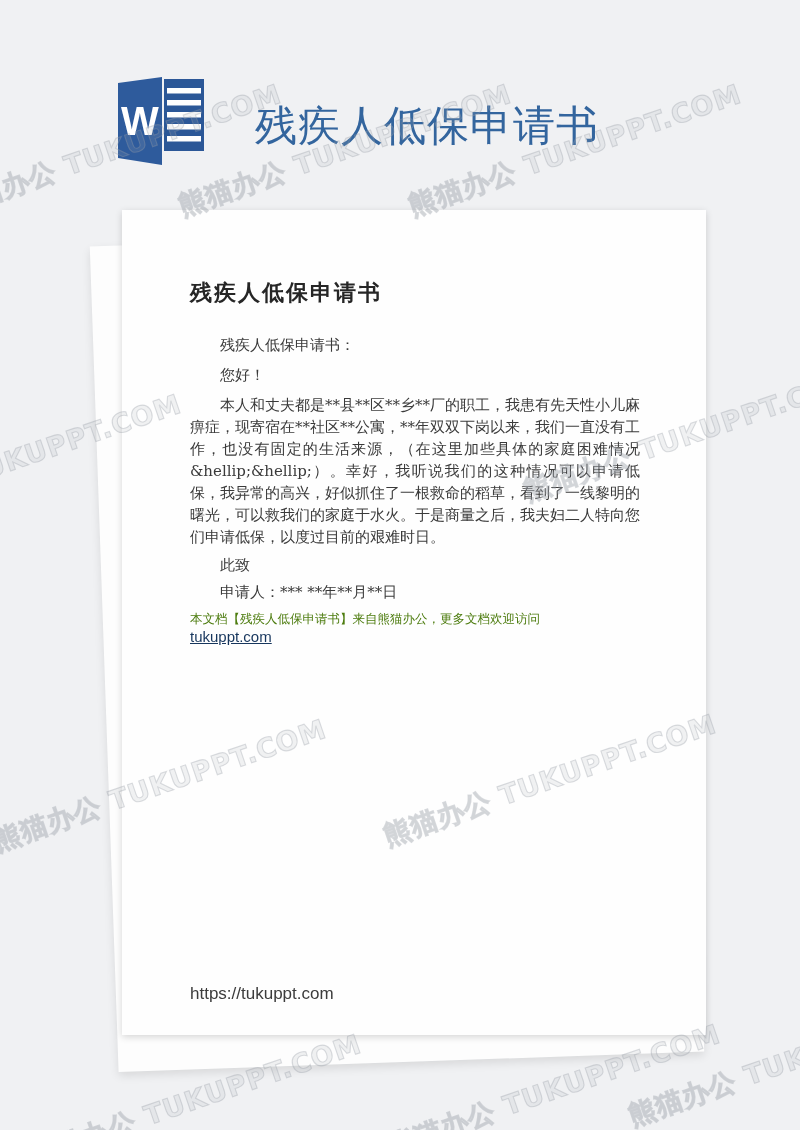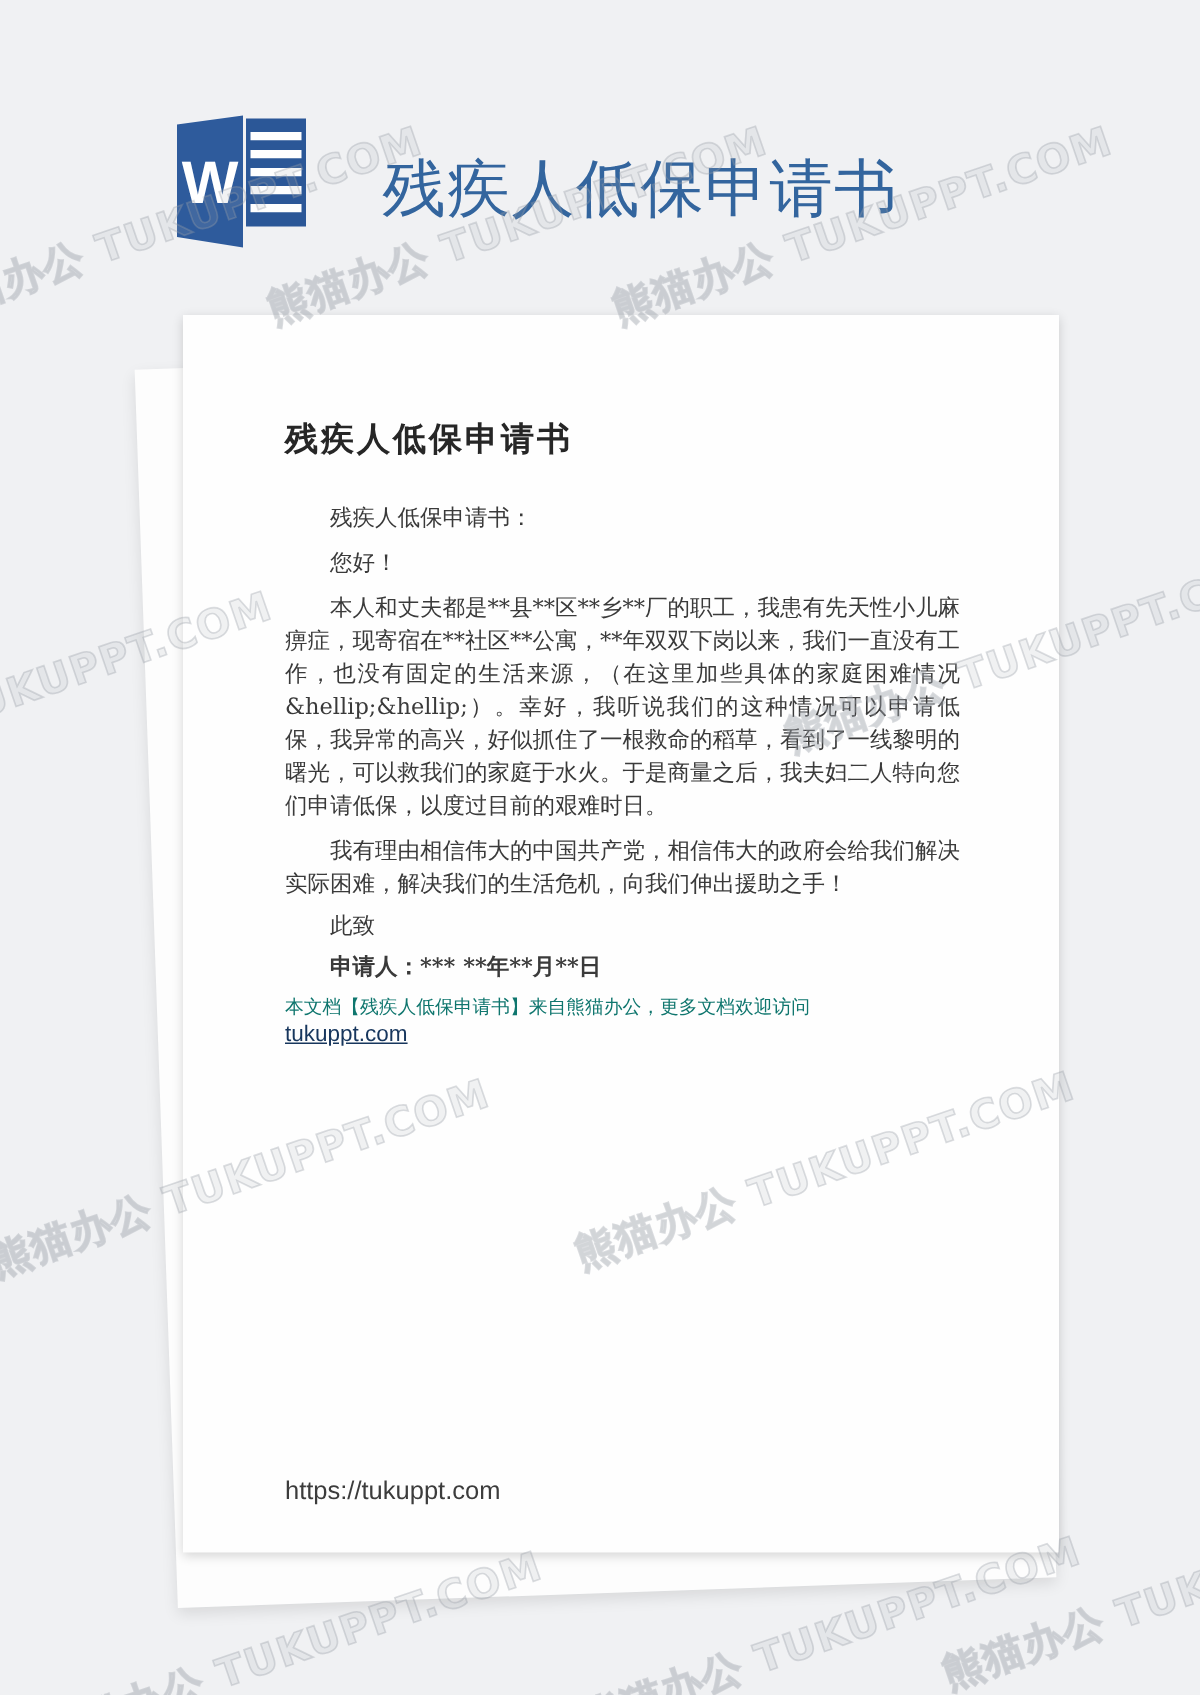--- a/index.html
+++ b/index.html
@@ -45,25 +45,25 @@
     font-size:22px; font-weight:bold; color:#262626;
     letter-spacing:2px; margin:0 0 26px 0;
   }
   .doc-page p {
     margin:8px 0 0 0;
     font-size:15px; line-height:22px;
     text-align:justify;
   }
   .indent { text-indent:2em; }
   .closing-line { margin-top:6px !important; }
-  .signature { margin-top:5px !important;font-weight:bold; }
+  .signature { margin-top:5px !important; }
   .footer-note {
     margin-top:7px !important;
     font-size:12.5px !important; line-height:17px !important;
-    text-align:left; color:#0f766e;
+    text-align:left; color:#4d7c0f;
   }
   .footer-link {
     display:inline-block;
     font-size:15px; line-height:17px;
     color:#17365d; text-decoration:underline;
     font-family:Liberation Sans, sans-serif;
   }
   .page-url {
     position:absolute; left:68px; top:774px;
     font-size:17px; color:#3c3c3c;
@@ -103,21 +103,20 @@
   <div class="header-title">残疾人低保申请书</div>
 </div>
 
 <div class="back-page"></div>
 
 <div class="doc-page">
   <h1 class="doc-title">残疾人低保申请书</h1>
   <p class="indent">残疾人低保申请书：</p>
   <p class="indent">您好！</p>
   <p class="indent">本人和丈夫都是**县**区**乡**厂的职工，我患有先天性小儿麻痹症，现寄宿在**社区**公寓，**年双双下岗以来，我们一直没有工作，也没有固定的生活来源，（在这里加些具体的家庭困难情况&amp;hellip;&amp;hellip;）。幸好，我听说我们的这种情况可以申请低保，我异常的高兴，好似抓住了一根救命的稻草，看到了一线黎明的曙光，可以救我们的家庭于水火。于是商量之后，我夫妇二人特向您们申请低保，以度过目前的艰难时日。</p>
-  <p class="indent">我有理由相信伟大的中国共产党，相信伟大的政府会给我们解决实际困难，解决我们的生活危机，向我们伸出援助之手！</p>
   <p class="indent closing-line">此致</p>
   <p class="indent signature">申请人：*** **年**月**日</p>
   <p class="footer-note">本文档【残疾人低保申请书】来自熊猫办公，更多文档欢迎访问</p>
   <a class="footer-link" href="#">tukuppt.com</a>
   <div class="page-url">https://tukuppt.com</div>
 </div>
 
 <div id="watermarks">
     <div class="wm" style="left: 115px; top: 150px;">熊猫办公 TUKUPPT.COM</div>
     <div class="wm" style="left: 345px; top: 150px;">熊猫办公 TUKUPPT.COM</div>

